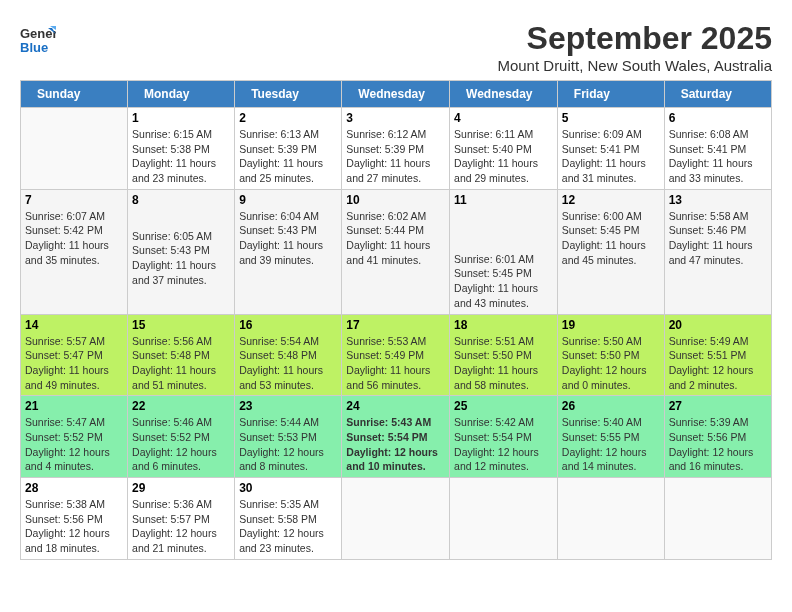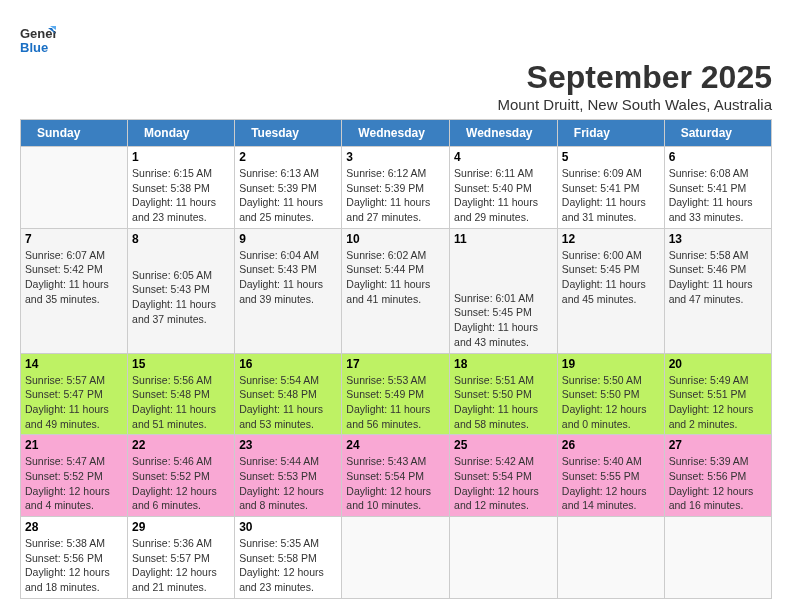--- a/index.html
+++ b/index.html
@@ -55,21 +55,21 @@
 
   <div style="display:flex; justify-content:space-between; align-items:flex-start; margin-bottom:6px;">
     <div style="display:flex; align-items:center;">
       <svg class="logo-icon" viewBox="0 0 36 36" xmlns="http://www.w3.org/2000/svg">
         <text x="0" y="18" font-size="13" font-weight="bold" fill="#333" font-family="Arial">General</text>
         <text x="0" y="32" font-size="13" font-weight="bold" fill="#1a6fc4" font-family="Arial">Blue</text>
         <polygon points="28,8 36,14 32,8" fill="#1a6fc4"></polygon>
         <polygon points="30,6 36,10 36,6" fill="#5aabf0"></polygon>
       </svg>
     </div>
-    <div style="text-align:right;margin-top:39px;">
+    <div style="text-align:right;">
       <div style="font-size:32px; font-weight:bold; color:#333;">September 2025</div>
       <div style="font-size:15px; color:#333;">Mount Druitt, New South Wales, Australia</div>
     </div>
   </div>
 
   <table class="calendar">
     <thead>
       <tr>
 
       <th>Sunday</th>
@@ -222,21 +222,21 @@
 and 0 minutes.</div>
           </td>
           <td>
             <span class="day-num">20</span>
             <div class="cell-content" style="white-space: pre-line;">Sunrise: 5:49 AM
 Sunset: 5:51 PM
 Daylight: 12 hours
 and 2 minutes.</div>
           </td>
         </tr>
-        <tr style="background-color: #f9a8d4;">
+        <tr style="background-color: #86efac;">
           <td>
             <span class="day-num">21</span>
             <div class="cell-content" style="white-space: pre-line;">Sunrise: 5:47 AM
 Sunset: 5:52 PM
 Daylight: 12 hours
 and 4 minutes.</div>
           </td>
           <td>
             <span class="day-num">22</span>
             <div class="cell-content" style="white-space: pre-line;">Sunrise: 5:46 AM
@@ -246,21 +246,21 @@
           </td>
           <td>
             <span class="day-num">23</span>
             <div class="cell-content" style="white-space: pre-line;">Sunrise: 5:44 AM
 Sunset: 5:53 PM
 Daylight: 12 hours
 and 8 minutes.</div>
           </td>
           <td>
             <span class="day-num">24</span>
-            <div class="cell-content" style="white-space: pre-line;">Sunrise: 5:43 AM
+            <div class="cell-content" style="white-space: pre-line; font-weight: bold;">Sunrise: 5:43 AM
 Sunset: 5:54 PM
 Daylight: 12 hours
 and 10 minutes.</div>
           </td>
           <td>
             <span class="day-num">25</span>
             <div class="cell-content" style="white-space: pre-line;">Sunrise: 5:42 AM
 Sunset: 5:54 PM
 Daylight: 12 hours
 and 12 minutes.</div>

